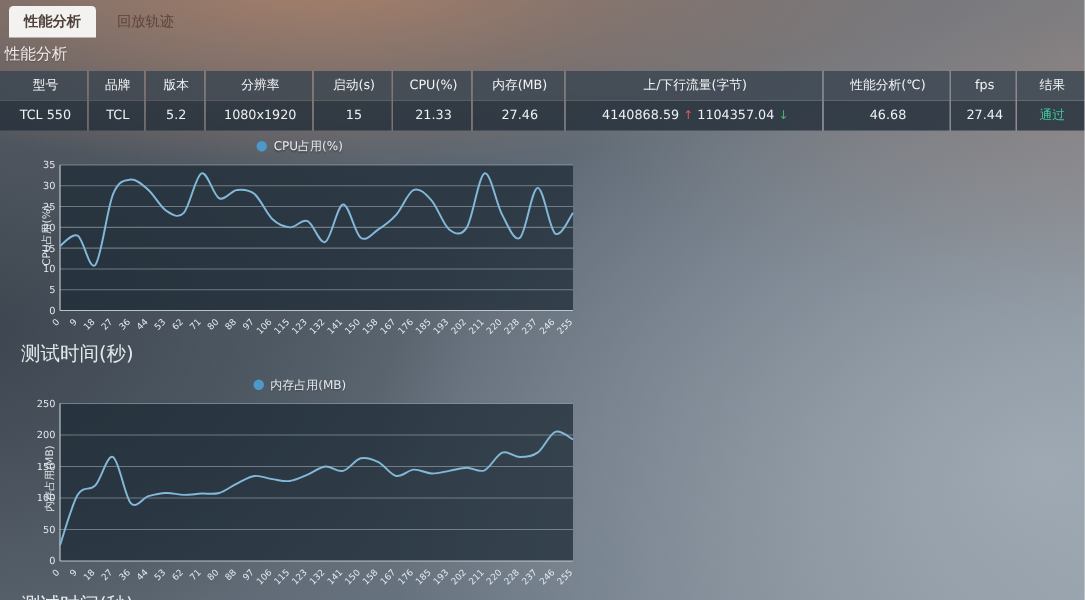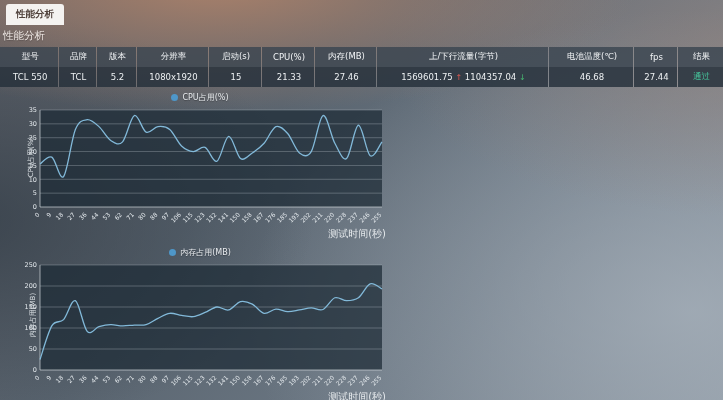--- a/index.html
+++ b/index.html
@@ -45,28 +45,29 @@
   .chart-legend { display: flex; justify-content: center; align-items: center; gap: 6px; height: 14px; margin: 3px 0 1px 0; width: 372px; }
   .legend-item { display: flex; align-items: center; gap: 4px; }
   .legend-dot { width: 7px; height: 7px; border-radius: 50%; display: inline-block; }
   .legend-label { font-size: 8px; color: #e8ebee; text-shadow: 0 1px 1px rgba(0,0,0,0.3); }
   .chart-area { position: relative; display: flex; align-items: flex-start; }
   .y-axis-title {
     position: absolute; left: -3px; top: 38%;
     transform: rotate(-90deg); transform-origin: center;
     font-size: 7px; color: #dfe4e8; white-space: nowrap;
   }
-  .x-axis-title { width: 372px; text-align: right; font-size: 10px; color: #e4e8eb; margin-top: -2px; }
+  .x-axis-title { width: 372px; text-align: left; font-size: 13px; color: #e4e8eb; margin-top: -2px; }
   .bottom-legends { display: flex; justify-content: center; gap: 28px; width: 420px; margin-top: 3px; margin-left: 14px; }
 </style>
 </head>
 <body>
 
 <div class="tabbar">
   <div class="tab active">性能分析</div>
+  <div class="tab">回放轨迹</div>
 </div>
 
 <div class="page-title">性能分析</div>
 
 <table>
   <colgroup>
     <col style="width:58px">
       <col style="width:38px">
       <col style="width:40px">
       <col style="width:72px">
@@ -81,36 +82,36 @@
   <thead>
     <tr>
       <th>型号</th>
       <th>品牌</th>
       <th>版本</th>
       <th>分辨率</th>
       <th>启动(s)</th>
       <th>CPU(%)</th>
       <th>内存(MB)</th>
       <th>上/下行流量(字节)</th>
-      <th>电池温度(℃)</th>
+      <th>性能分析(℃)</th>
       <th>fps</th>
       <th>结果</th>
     </tr>
   </thead>
   <tbody>
     <tr>
       <td>TCL 550</td>
       <td>TCL</td>
       <td>5.2</td>
       <td>1080x1920</td>
       <td>15</td>
       <td>21.33</td>
       <td>27.46</td>
       <td>
-        <span>1569601.75</span>
+        <span>4140868.59</span>
         <span class="arrow-up">↑</span>
         <span>1104357.04</span>
         <span class="arrow-down">↓</span>
       </td>
       <td>46.68</td>
       <td>27.44</td>
       <td class="result-pass">通过</td>
     </tr>
   </tbody>
 </table>

